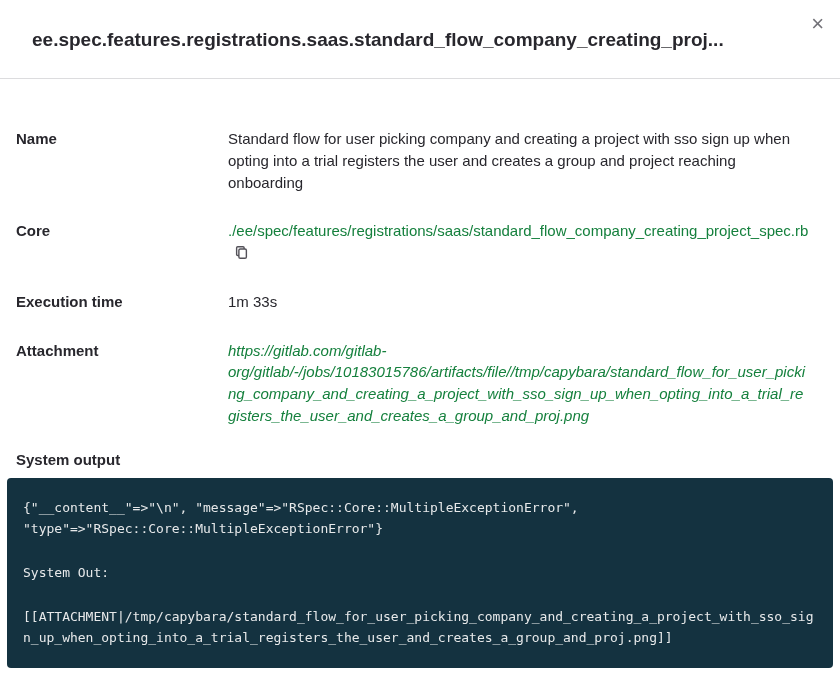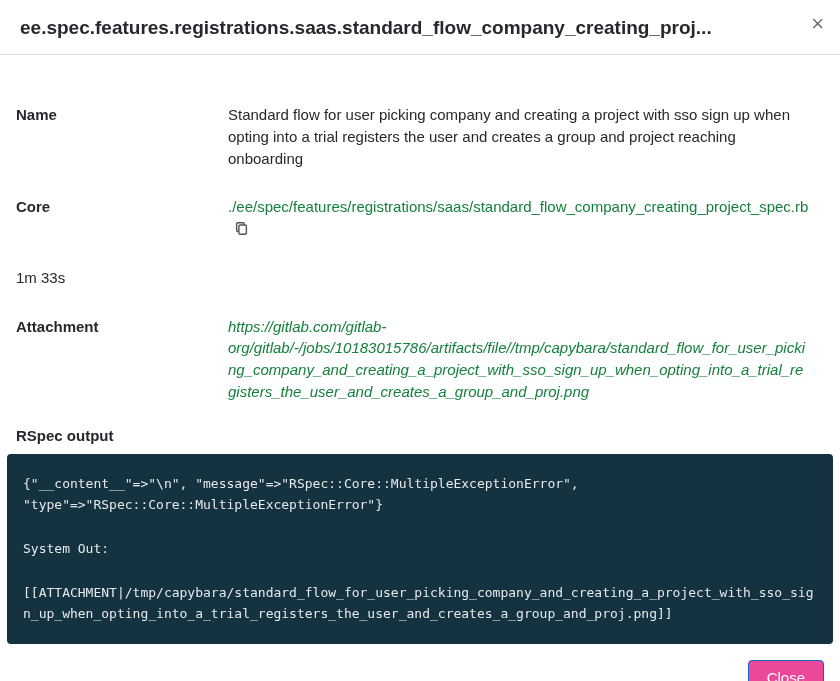--- a/index.html
+++ b/index.html
@@ -16,21 +16,21 @@
   .modal { display: flex; flex-direction: column; height: 100%; }
 
   
   .modal-header {
     display: flex;
     align-items: flex-start;
     padding: 13px 14px 11px 16px;
     border-bottom: 1px solid #dcdcde;
   }
   .modal-title {
-    margin: 4px;
+    margin: 16px;
     flex: 1;
     font-size: 19px;
     font-weight: 700;
     color: #28272d;
     white-space: nowrap;
     overflow: hidden;
   }
   .close-btn {
     background: none;
     border: none;
@@ -137,31 +137,32 @@
       <div class="detail-label">Core</div>
       <div class="detail-value">
         <a class="link file-link" href="#">./ee/spec/features/registrations/saas/standard_flow_company_creating_project_spec.rb</a><button class="copy-btn"><span><svg width="15" height="15" viewBox="0 0 16 16" fill="none" stroke="currentColor" stroke-width="1.5">
                 <rect x="5.2" y="4.2" width="8" height="10" rx="1.5"></rect>
                 <path d="M10.8 4.2 V3 a1.2 1.2 0 0 0 -1.2 -1.2 H4 A1.2 1.2 0 0 0 2.8 3 v7 a1.2 1.2 0 0 0 1.2 1.2 h1.2"></path>
               </svg></span></button>
       </div>
     </div>
 
     <div class="detail-row">
+      <div class="detail-label">Execution time</div>
       <div class="detail-value">1m 33s</div>
     </div>
 
     <div class="detail-row">
       <div class="detail-label">Attachment</div>
       <div class="detail-value">
         <a class="link attachment-link" href="#">https://gitlab.com/gitlab-org/gitlab/-/jobs/10183015786/artifacts/file//tmp/capybara/standard_flow_for_user_picking_company_and_creating_a_project_with_sso_sign_up_when_opting_into_a_trial_registers_the_user_and_creates_a_group_and_proj.png</a>
       </div>
     </div>
 
-    <div class="section-heading">RSpec output</div>
+    <div class="section-heading">System output</div>
   </div>
 
   <pre class="system-output">{"__content__"=&gt;"\n", "message"=&gt;"RSpec::Core::MultipleExceptionError", "type"=&gt;"RSpec::Core::MultipleExceptionError"}
 
 System Out:
 
 [[ATTACHMENT|/tmp/capybara/standard_flow_for_user_picking_company_and_creating_a_project_with_sso_sign_up_when_opting_into_a_trial_registers_the_user_and_creates_a_group_and_proj.png]]</pre>
 
   <div class="modal-footer">
     <button class="btn-primary">Close</button>

